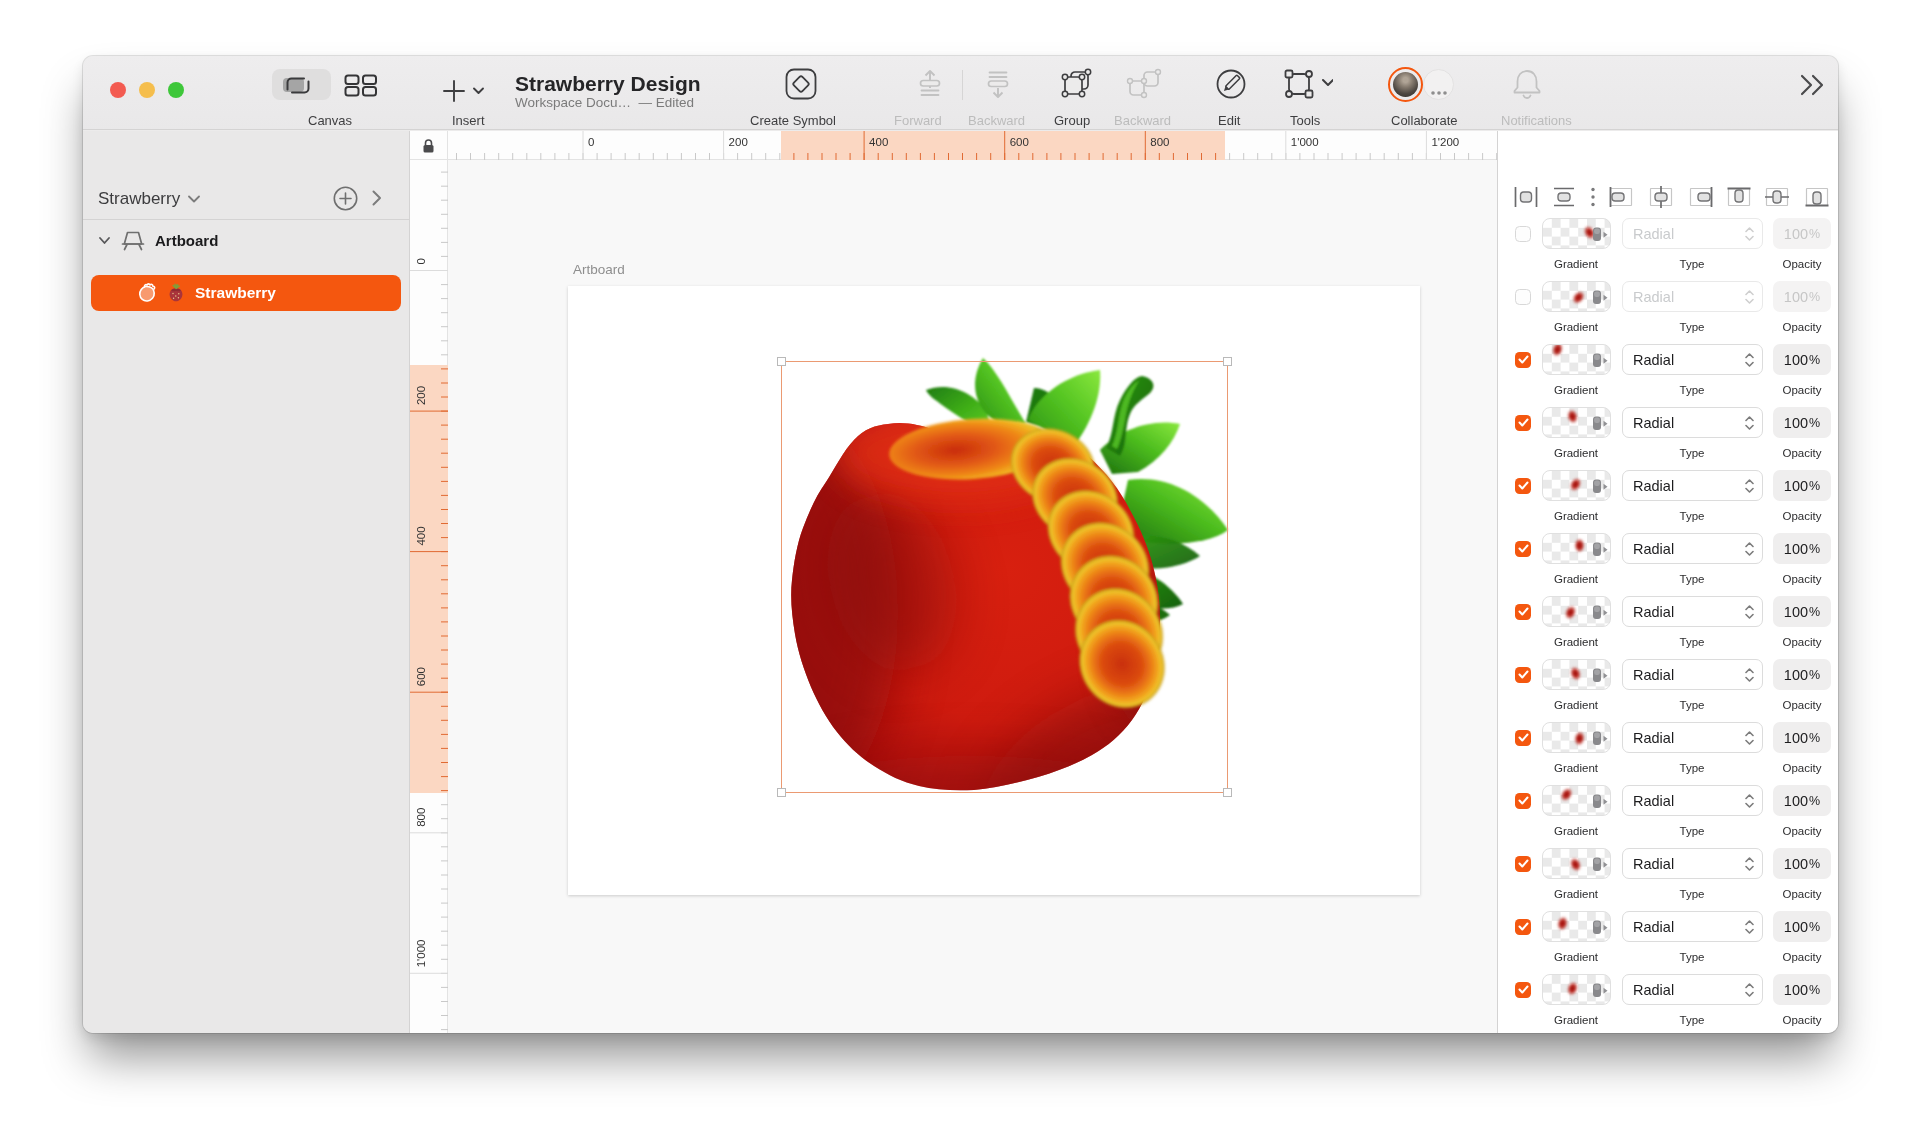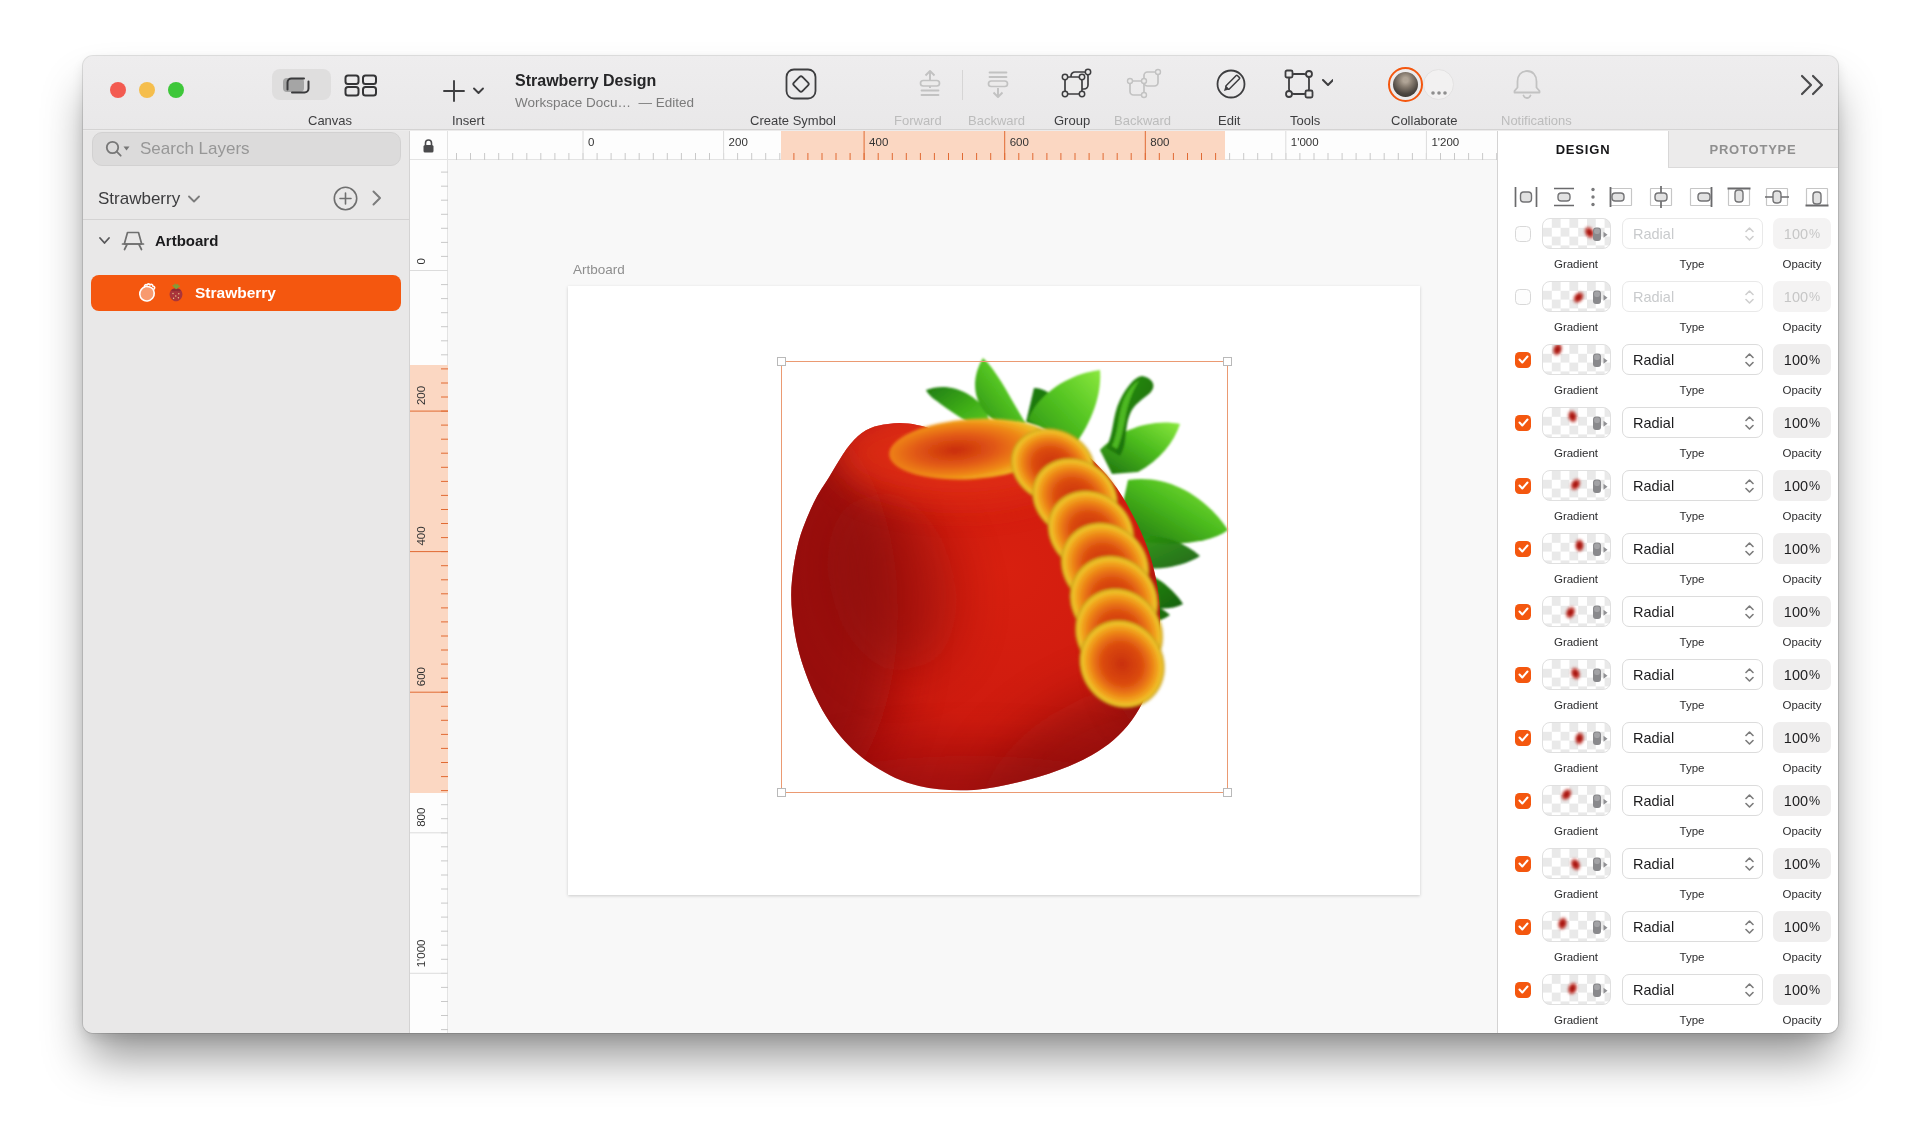--- a/index.html
+++ b/index.html
@@ -97,21 +97,21 @@
             <rect x="19" y="13" width="13" height="8.5" rx="2.5"></rect>
           </g>
         </svg></div>
     <div class="abs tlab" style="left:225px;top:51px">Canvas</div>
 
     <div class="abs" style="left:354px;top:19px"><svg width="48" height="34" viewBox="0 0 48 34">
           <path d="M17 6v20M7 16h20" stroke="#3e3e40" stroke-width="1.9" stroke-linecap="round" fill="none"></path>
           <path d="M37 13.5l4.5 4.5 4.5-4.5" stroke="#3e3e40" stroke-width="1.9" fill="none" stroke-linecap="round" stroke-linejoin="round"></path>
         </svg></div>
     <div class="abs tlab" style="left:369px;top:51px">Insert</div>
-    <div class="abs" style="left:432px;top:16px;font-size:16px;font-weight:700;color:#252527">Strawberry Design</div>
+    <div class="abs" style="left:432px;top:16px;font-size:21px;font-weight:700;color:#252527">Strawberry Design</div>
     <div class="abs" style="left:432px;top:39px;font-size:13.5px;color:#7b7b7b">Workspace Docu…&nbsp; — Edited</div>
     <div class="abs" style="left:700px;top:10px"><svg width="36" height="36" viewBox="0 0 36 36">
           <rect x="3.5" y="3.5" width="29" height="29" rx="7.5" stroke="#3e3e40" stroke-width="1.8" fill="none"></rect>
           <rect x="12" y="12" width="12" height="12" rx="2" transform="rotate(45 18 18)" stroke="#3e3e40" stroke-width="1.8" fill="none"></rect>
         </svg></div>
     <div class="abs tlab" style="left:667px;top:51px">Create Symbol</div>
     <div class="abs" style="left:830px;top:11px"><svg width="34" height="34" viewBox="0 0 34 34">
           <path d="M17 4v17" stroke="#c2c2c2" stroke-width="1.9"></path>
           <path d="M12.5 8.5L17 4l4.5 4.5" stroke="#c2c2c2" stroke-width="1.9" fill="none" stroke-linejoin="round"></path>
           <rect x="7.5" y="13.5" width="19" height="5.5" rx="2.75" fill="#ecebeb" stroke="#c2c2c2" stroke-width="1.7"></rect>
@@ -179,28 +179,20 @@
           <path d="M17 4c-6 0-9.5 4.5-9.5 10.5v6L4.5 24v1.5h25V24l-3-3.5v-6C26.5 8.5 23 4 17 4z" stroke="#c2c2c2" stroke-width="1.8" fill="none" stroke-linejoin="round"></path>
           <path d="M13.5 28.5c.6 1.6 1.9 2.5 3.5 2.5s2.9-.9 3.5-2.5" stroke="#c2c2c2" stroke-width="1.8" fill="none" stroke-linecap="round"></path>
         </svg></div>
     <div class="abs tlab dis" style="left:1418px;top:51px">Notifications</div>
     <div class="abs" style="left:1715px;top:17px"><svg width="28" height="24" viewBox="0 0 28 24">
           <path d="M4 3l9 9-9 9M15 3l9 9-9 9" stroke="#4a4a4c" stroke-width="2.2" fill="none" stroke-linecap="round" stroke-linejoin="round"></path>
         </svg></div>
   </div>
 
   <div id="sidebar">
-    <div id="search">
-      <svg style="margin-left:12px" width="26" height="18" viewBox="0 0 26 18">
-          <circle cx="7.5" cy="7.5" r="5.7" stroke="#777" stroke-width="1.8" fill="none"></circle>
-          <path d="M11.7 11.7l4 4" stroke="#777" stroke-width="1.8" stroke-linecap="round"></path>
-          <path d="M18.5 6.5h6l-3 4z" fill="#777"></path>
-        </svg>
-      <span class="ph">Search Layers</span>
-    </div>
     <div id="lhead">
       <span class="t">Strawberry</span>
       <svg style="margin-left:8px" width="12" height="8" viewBox="0 0 12 8">
           <path d="M1 1.5l5 5 5-5" stroke="#7c7c7c" stroke-width="1.8" fill="none" stroke-linecap="round" stroke-linejoin="round"></path>
         </svg>
     </div>
     <div class="abs" style="left:250px;top:55px"><svg width="25" height="25" viewBox="0 0 25 25">
           <circle cx="12.5" cy="12.5" r="11.2" stroke="#6f6f6f" stroke-width="1.6" fill="none"></circle>
           <path d="M12.5 7v11M7 12.5h11" stroke="#6f6f6f" stroke-width="1.6" stroke-linecap="round"></path>
         </svg></div>
@@ -517,25 +509,20 @@
           <line x1="0" y1="532.2" x2="38" y2="532.2" stroke="#e06a33" stroke-width="1"></line>
           <text transform="translate(15 526.2) rotate(-90)" text-anchor="start" font-size="11.5" fill="#333">600</text>
           <line x1="0" y1="672.8" x2="38" y2="672.8" stroke="#dcdcdc" stroke-width="1"></line>
           <text transform="translate(15 666.8) rotate(-90)" text-anchor="start" font-size="11.5" fill="#333">800</text>
           <line x1="0" y1="813.3" x2="38" y2="813.3" stroke="#dcdcdc" stroke-width="1"></line>
           <text transform="translate(15 807.3) rotate(-90)" text-anchor="start" font-size="11.5" fill="#333">1'000</text>
         </svg></div>
   </div>
 
   <div id="inspector">
-    <div id="tabs">
-      <div id="tabP"></div>
-      <div class="tabt" style="left:0;width:170px;color:#161618">DESIGN</div>
-      <div class="tabt" style="left:170px;right:0;color:#8f8f8f">PROTOTYPE</div>
-    </div>
     <div id="alignrow">
         <div class="ai" style="left:12.6px"><svg width="30" height="28" viewBox="0 0 30 28">
             <path d="M4.5 4v20M25.5 4v20" stroke="#6a6a6c" stroke-width="1.7"></path>
             <rect x="9.5" y="9" width="11" height="10" rx="3.2" fill="#e2e2e2" stroke="#737375" stroke-width="1.4"></rect>
           </svg></div>
         <div class="ai" style="left:50.9px"><svg width="30" height="28" viewBox="0 0 30 28">
             <path d="M5 5.5h20M5 22.5h20" stroke="#6a6a6c" stroke-width="1.7"></path>
             <rect x="9" y="10" width="12" height="8" rx="3.2" fill="#e2e2e2" stroke="#737375" stroke-width="1.4"></rect>
           </svg></div>
         <div class="ai" style="left:90.5px"><svg width="8" height="28" viewBox="0 0 8 28">

